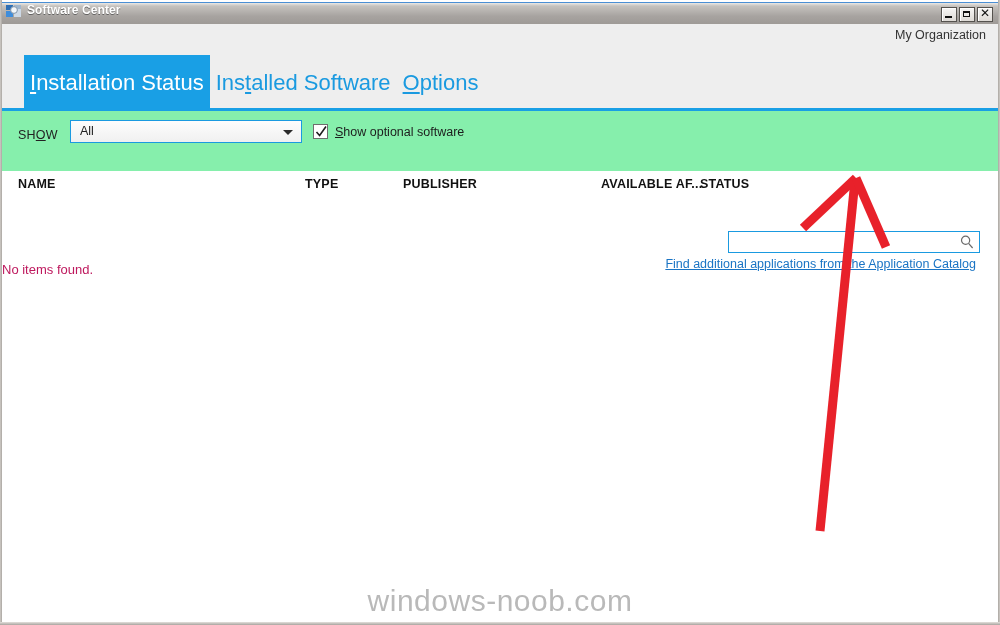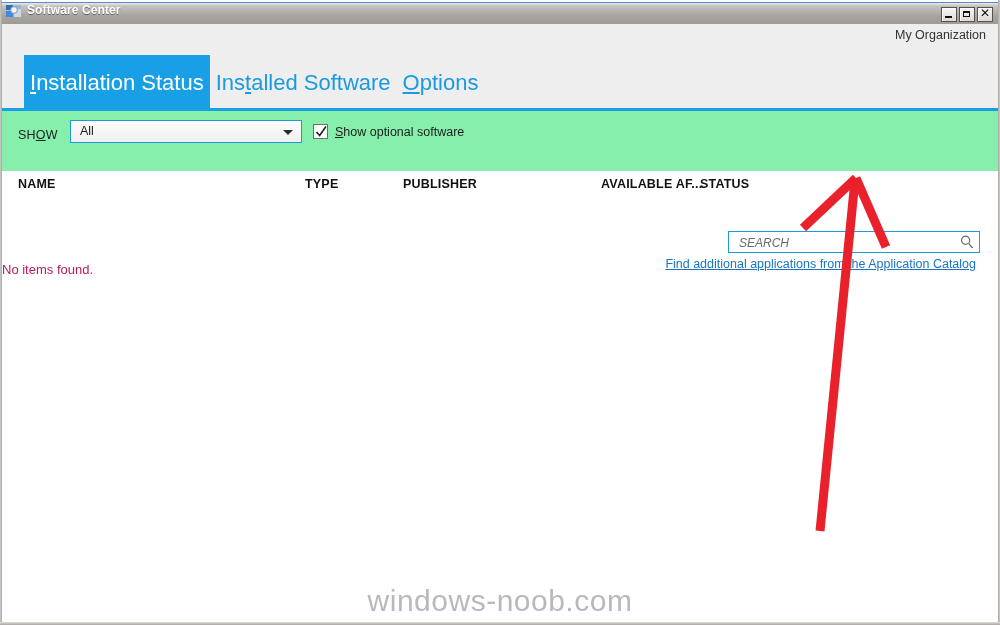--- a/index.html
+++ b/index.html
@@ -406,21 +406,20 @@
       <label id="optional-wrap">
         <span id="optional-box">
           <svg width="13" height="14" viewBox="0 0 13 14">
             <path d="M1.5 7 L4.6 10.5 L11 1.5" stroke="#1d1d1d" stroke-width="1.6" fill="none"></path>
           </svg>
         </span>
         <span id="optional-label"><u>S</u>how optional software</span>
       </label>
 
       <div id="search-box">
-        <input id="search-input" type="text" placeholder="SEARCH" style="">
         <span id="search-icon-btn">
           <svg width="16" height="16" viewBox="0 0 16 16">
             <circle cx="6.6" cy="6.2" r="4.1" fill="none" stroke="#6a6a6a" stroke-width="1.2"></circle>
             <line x1="9.6" y1="9.4" x2="13.6" y2="14" stroke="#6a6a6a" stroke-width="1.2"></line>
           </svg>
         </span>
       </div>
 
       <a id="catalog-link" href="#"><u class="ak">F</u><span class="lk">ind additional applications from the Application Catalog</span></a>
 

